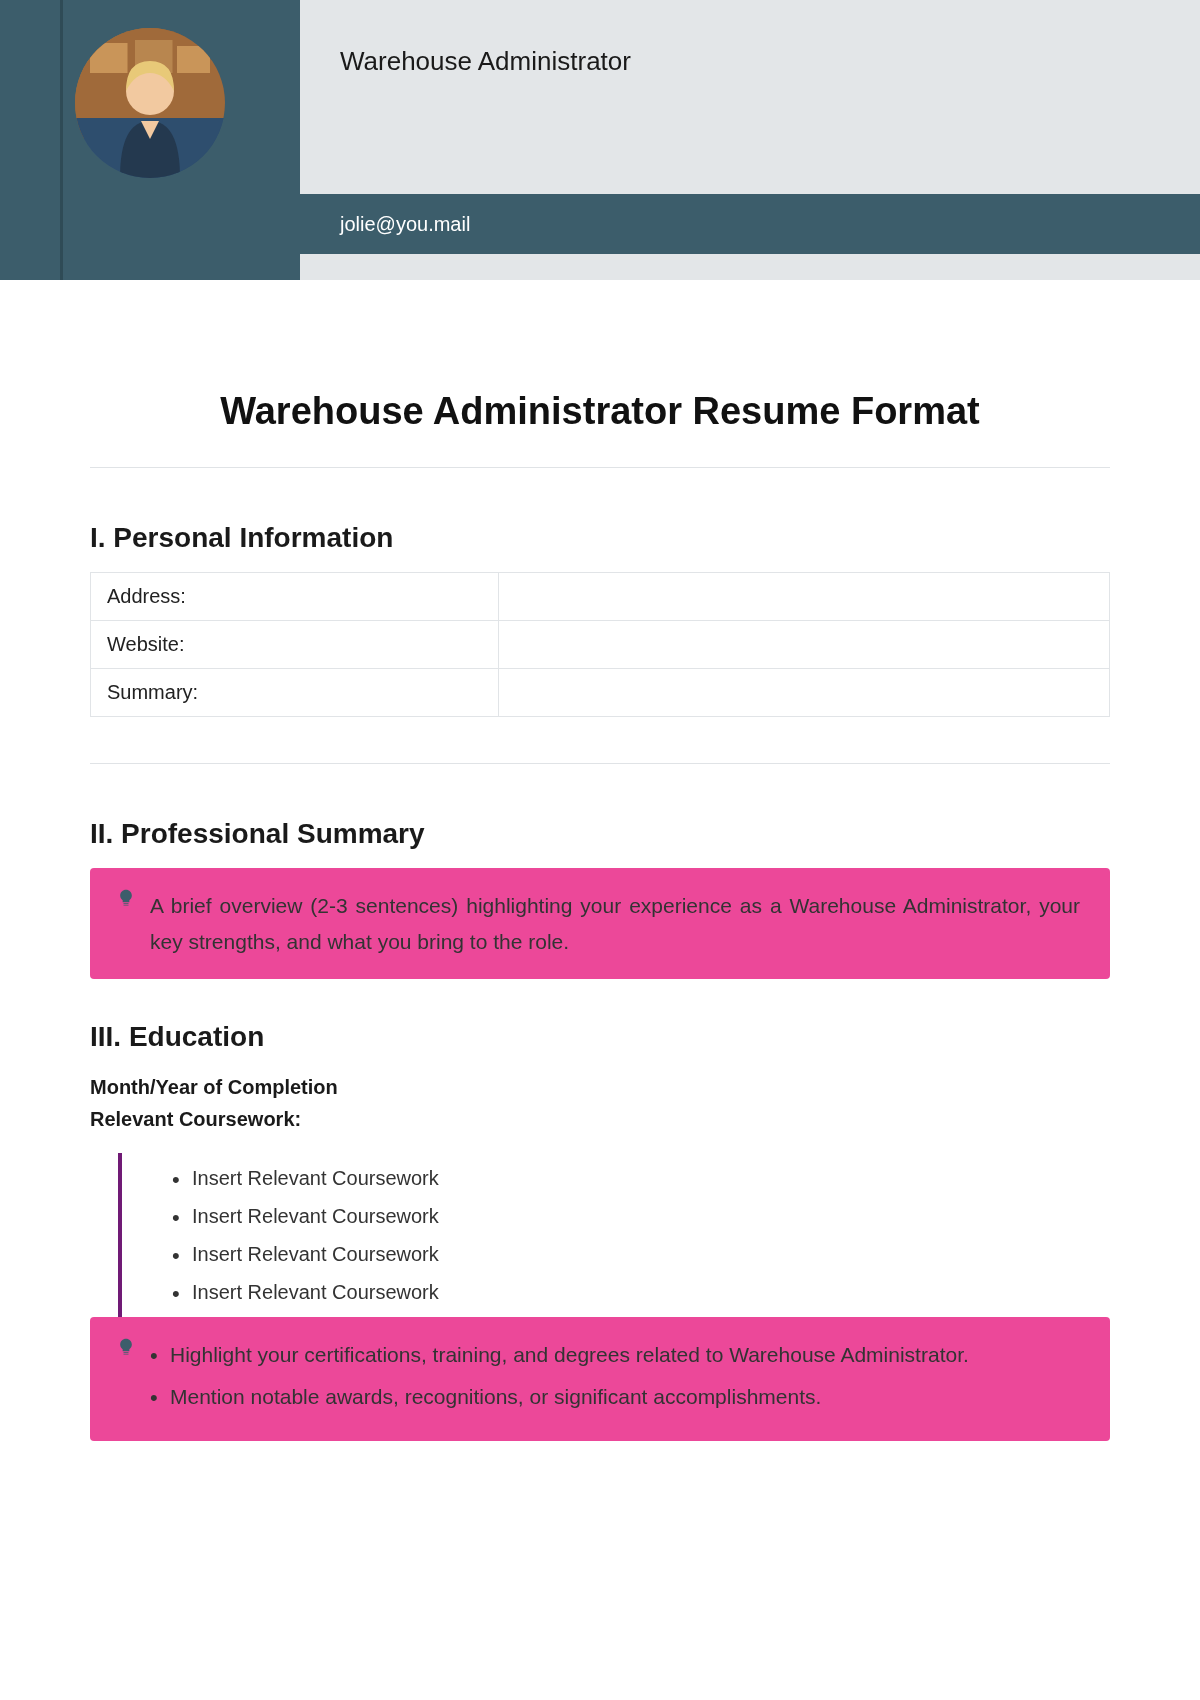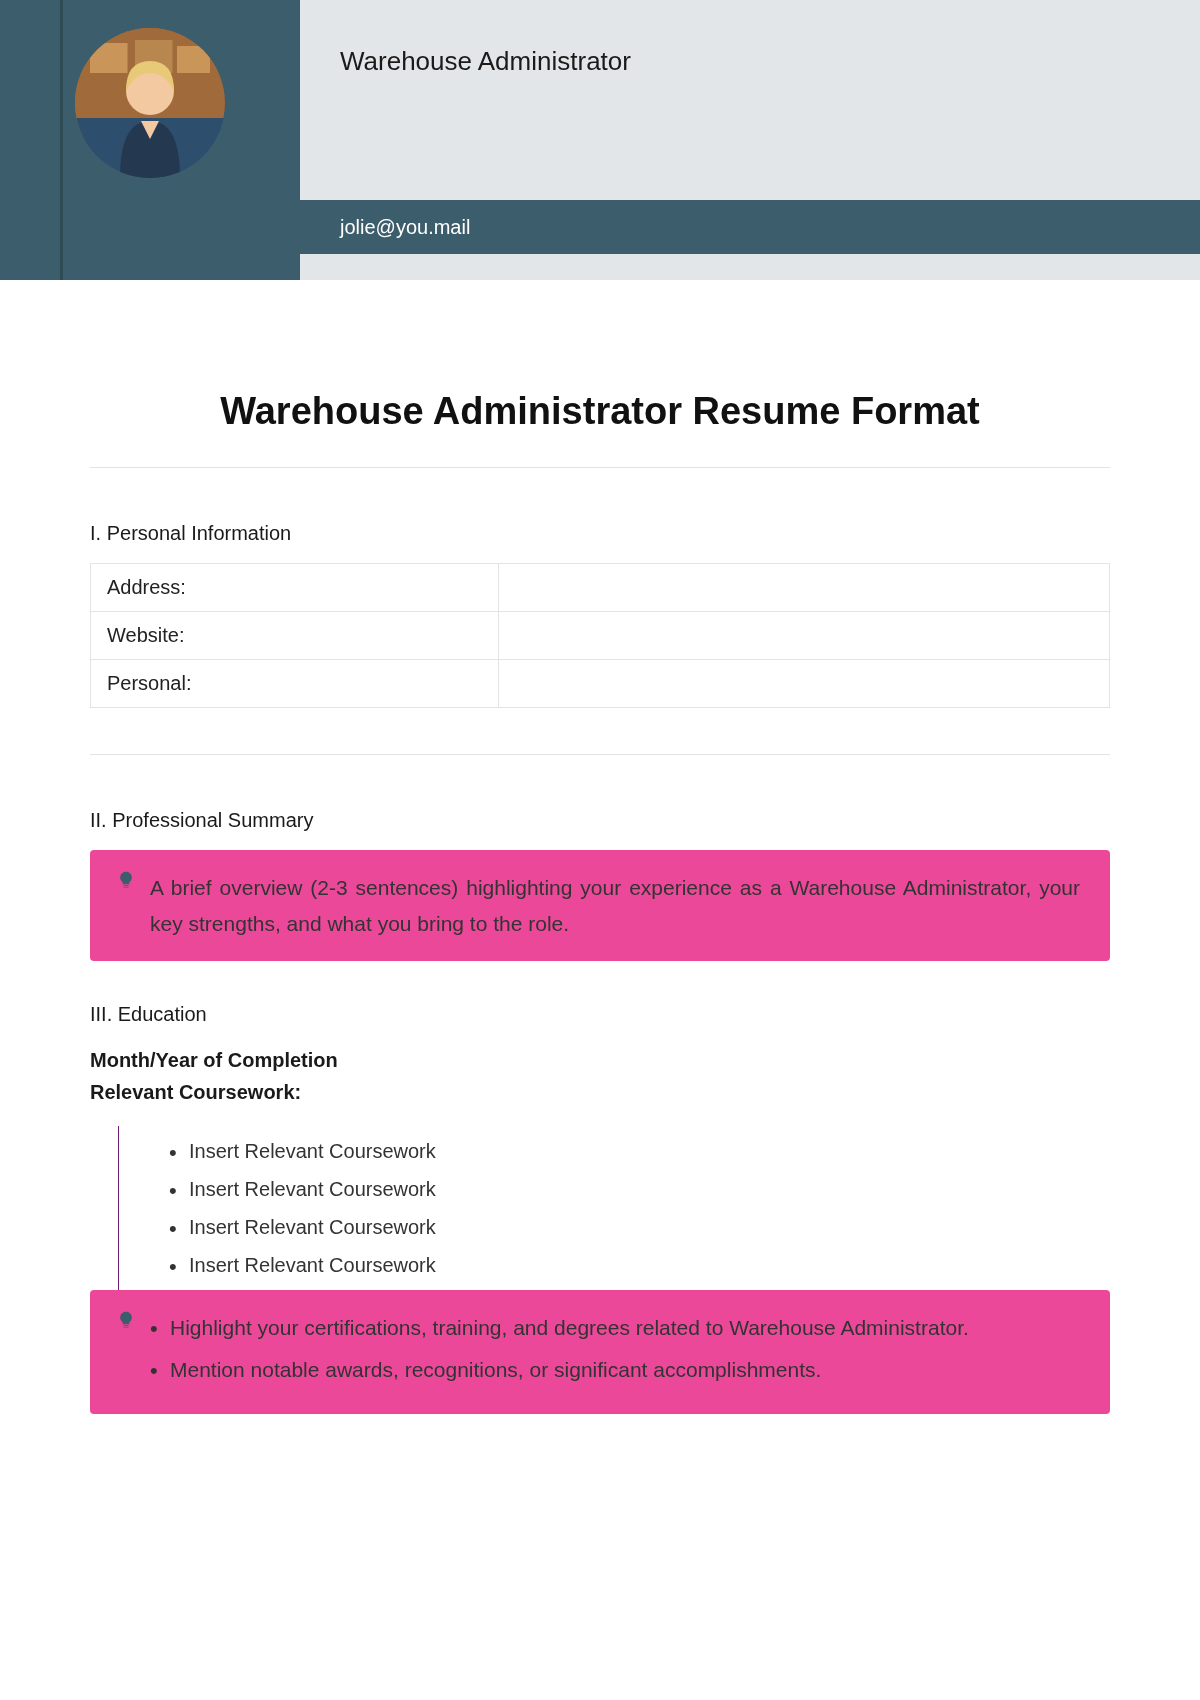--- a/index.html
+++ b/index.html
@@ -49,21 +49,21 @@
   }
   .role {
     font-size: 26px;
     font-weight: 400;
     color: #1a1a1a;
     margin-top: 8px;
   }
   .email-bar {
     position: absolute;
     left: 296px; right: 0; bottom: 26px;
-    height: 54px;
+    height: 60px;
     background: #3c5d6b;
     color: #fff;
     display: flex;
     align-items: center;
     padding-left: 44px;
     font-size: 20px;
   }
   .content {
     padding: 110px 90px 40px 90px;
   }
@@ -73,22 +73,22 @@
     text-align: center;
     color: #111;
     padding-bottom: 34px;
   }
   .divider {
     border: none;
     border-top: 1px solid #e0e3e6;
     margin: 0;
   }
   .section-heading {
-    font-size: 20px;
-    font-weight: 400;
+    font-size: 28px;
+    font-weight: 700;
     color: #1a1a1a;
     margin-top: 54px;
     margin-bottom: 18px;
   }
   .section-heading.tight { margin-top: 42px; }
   table.info {
     width: 100%;
     border-collapse: collapse;
     font-size: 20px;
   }
@@ -121,21 +121,21 @@
     content: "•"; position: absolute; left: 0; top: 0;
     font-size: 22px; color: #333;
   }
   .edu-block {
     font-size: 20px;
     font-weight: 700;
     line-height: 1.6;
     margin-top: 6px;
   }
   .course-list {
-    border-left: 1px solid #701a75;
+    border-left: 4px solid #701a75;
     margin: 18px 0 0 28px;
     padding: 6px 0 6px 50px;
     list-style: none;
     font-size: 20px;
     font-weight: 400;
     color: #333;
   }
   .course-list li {
     position: relative;
     padding-left: 20px;
@@ -186,21 +186,21 @@
     <tbody>
         <tr>
       <td>Address:</td>
       <td></td>
     </tr>
     <tr>
       <td>Website:</td>
       <td></td>
     </tr>
     <tr>
-      <td>Personal:</td>
+      <td>Summary:</td>
       <td></td>
     </tr>
   </tbody>
     </table>
 
   <hr class="divider spacer-hr">
 
   <h2 class="section-heading">II. Professional Summary</h2>
   <div class="tip-box">
     <svg class="bulb" viewBox="0 0 24 24">

